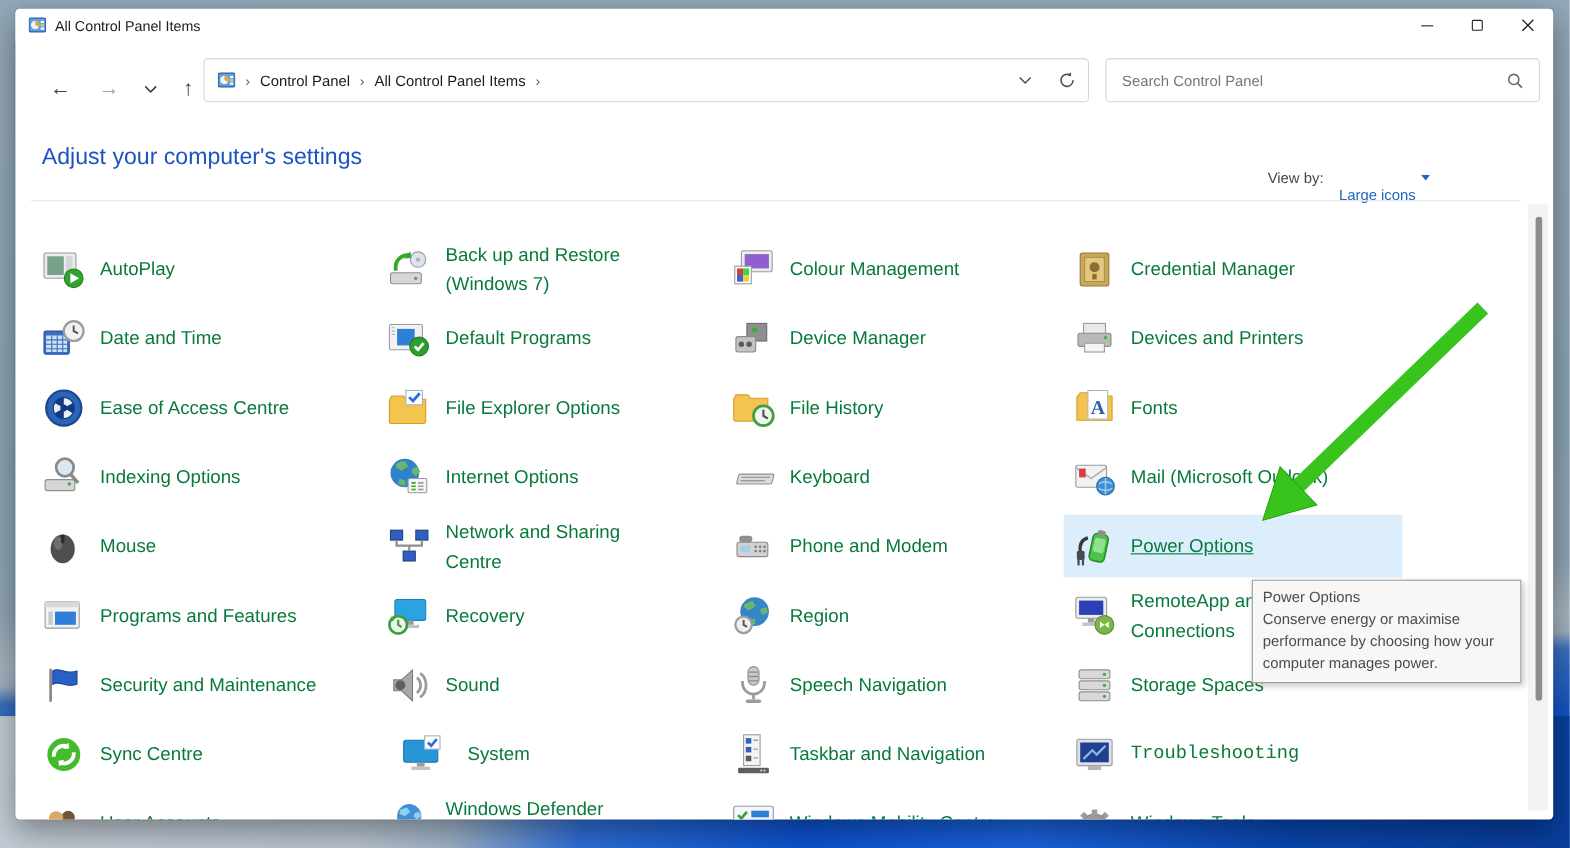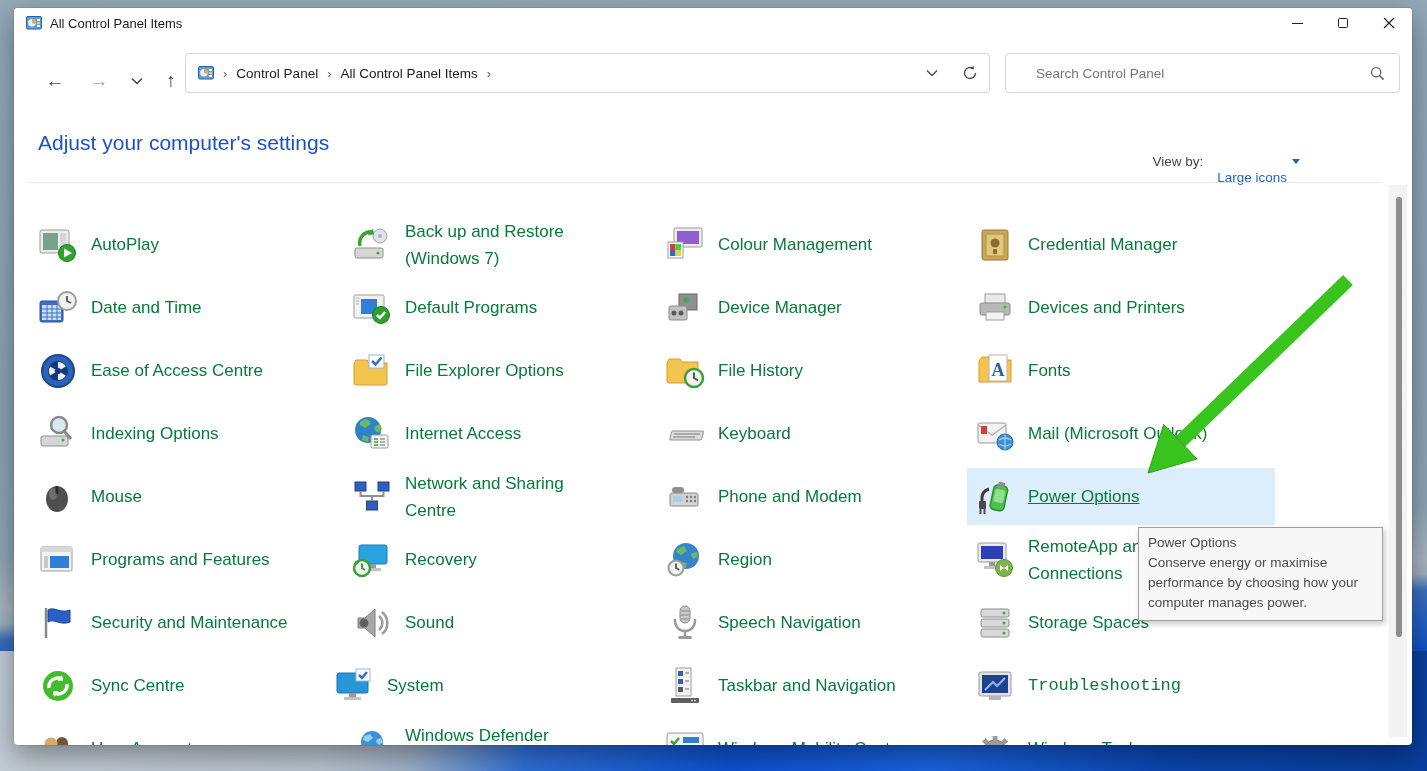--- a/index.html
+++ b/index.html
@@ -32,21 +32,21 @@
   .addressbar { position:absolute; left:171px; top:45px; width:805px; height:40px;
     border:1px solid #d5d5d5; border-radius:4px; background:#fff;
     display:flex; align-items:center; font-size:13.5px; color:#1b1b1b; }
   .addressbar .crumb-icon { margin-left:12px; width:16px; height:16px; display:inline-flex; }
   .crumb-sep { margin:0 9px; color:#5f5f5f; font-size:13px; }
   .crumb { color:#1b1b1b; }
   .addr-right { margin-left:auto; display:flex; align-items:center; }
   .addr-chevron, .addr-refresh { width:38px; height:38px; display:flex; align-items:center; justify-content:center; }
   .searchbox { position:absolute; left:991px; top:45px; width:395px; height:40px;
     border:1px solid #d5d5d5; border-radius:4px; background:#fff;
-    display:flex; align-items:center;padding-left:16px; }
+    display:flex; align-items:center; }
   .searchbox input { flex:1; border:0; outline:none; margin-left:14px;
     font-size:13.5px; color:#1b1b1b; font-family:"Liberation Sans",sans-serif; }
   .searchbox input::placeholder { color:#767676; }
   .search-glyph { margin-right:14px; display:inline-flex; }
 
   
   .page-heading { position:absolute; left:24px; top:123px;
     font-size:21px; color:#1d52c2; font-weight:400; }
   .viewby { position:absolute; right:112px; top:130px; font-size:13.5px; color:#454545;
     display:flex; align-items:center; }
@@ -325,21 +325,21 @@
       <div class="item" style="left: 330px; top: 397px;">
     <span class="ic">
           <svg viewBox="0 0 40 40" width="40" height="40">
             <circle cx="16" cy="16" r="13" fill="#2f82c9"></circle>
             <path d="M8 8 q5 -4 9 -2 l2 4 -6 4 -5 -3z M23 12 l5 -2 2 5 -4 4 -4 -4z M11 21 l6 2 -1 5 -6 -2z" fill="#6cb56c"></path>
             <rect x="19" y="21" width="17" height="13" rx="1.5" fill="#f4f4f4" stroke="#9b9b9b"></rect>
             <path d="M22 25 h4 M22 28 h4 M22 31 h4" stroke="#3aa52c" stroke-width="1.5"></path>
             <path d="M28 25 h5 M28 28 h5 M28 31 h5" stroke="#9b9b9b" stroke-width="1.5"></path>
           </svg>
         </span>
-    <span class="label">Internet Access</span>
+    <span class="label">Internet Options</span>
   </div>
       <div class="item" style="left: 643px; top: 397px;">
     <span class="ic">
           <svg viewBox="0 0 40 40" width="40" height="40">
             <g transform="skewX(-14) translate(9,0)">
               <rect x="2" y="17" width="32" height="9" rx="1.5" fill="#dcdcdc" stroke="#8f8f8f"></rect>
               <path d="M5 20 h26 M5 23 h22" stroke="#9b9b9b" stroke-width="1.3"></path>
             </g>
           </svg>
         </span>
@@ -515,21 +515,21 @@
           <svg viewBox="0 0 40 40" width="40" height="40">
             <circle cx="20" cy="20" r="15" fill="#46ba2e"></circle>
             <path d="M11 22 a9 9 0 0 1 13 -9" stroke="#fff" stroke-width="3.5" fill="none"></path>
             <path d="M24 9 l1 5.5 -5.5 0.5z" fill="#fff"></path>
             <path d="M29 18 a9 9 0 0 1 -13 9" stroke="#fff" stroke-width="3.5" fill="none"></path>
             <path d="M16 31 l-1 -5.5 5.5 -0.5z" fill="#fff"></path>
           </svg>
         </span>
     <span class="label">Sync Centre</span>
   </div>
-      <div class="item" style="left: 312px; top: 649px;">
+      <div class="item" style="left: 342px; top: 649px; gap: 8px;">
     <span class="ic">
           <svg viewBox="0 0 40 40" width="40" height="40">
             <rect x="3" y="7" width="31" height="20" rx="2" fill="#2796d8" stroke="#1d74ad"></rect>
             <rect x="15" y="27" width="7" height="4" fill="#9b9b9b"></rect>
             <rect x="10" y="31" width="17" height="3" fill="#c2c2c2"></rect>
             <rect x="22" y="3" width="14" height="12" fill="#fff" stroke="#9ab4cf"></rect>
             <path d="M25 9 l3 3 5 -6" stroke="#2f6fd0" stroke-width="2.5" fill="none"></path>
           </svg>
         </span>
     <span class="label">System</span>

